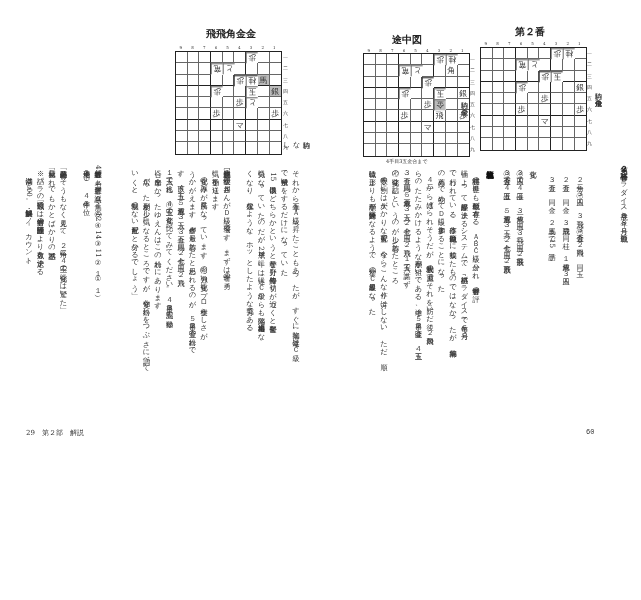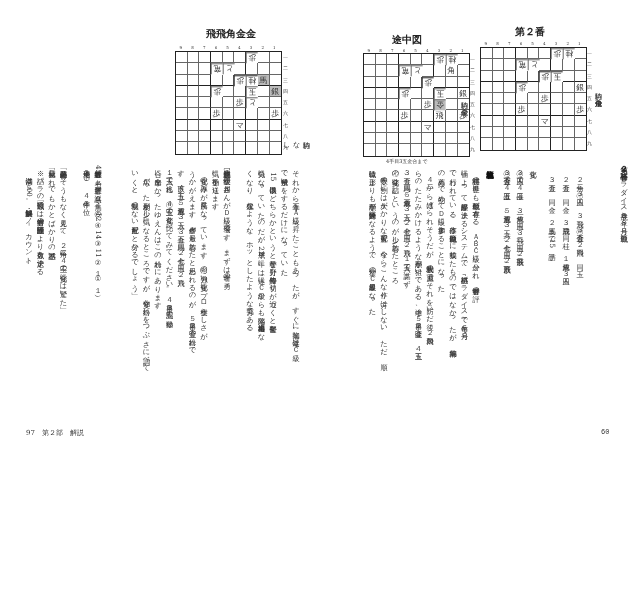--- a/index.html
+++ b/index.html
@@ -368,21 +368,21 @@
       <div class="vtext" style="left: 458.5px; top: 165px;">価によって昇降級が決まるシステムで、『詰将棋パラダイス』で毎年６月号</div>
       <div class="vtext" style="left: 447px; top: 165px;">で行われている。本作は順位戦向けに投稿したものではなかったが、編集部</div>
       <div class="vtext" style="left: 435.5px; top: 165px;">の薦めで初めてＤ級に参加することになった。</div>
       <div class="vtext" style="left: 424px; top: 165px;">　４二から逃げられそうだが、大駒三枚の威力でそれを防いだ後、２四飛か</div>
       <div class="vtext" style="left: 412.5px; top: 165px;">らのたたみかけるような手順が狙いである。途中、５手目２五金は、４五玉、</div>
       <div class="vtext" style="left: 401px; top: 165px;">３五金、同馬、５五角成、３六玉、２七金、同玉、２八飛、１六玉で詰まず、</div>
       <div class="vtext" style="left: 389.5px; top: 165px;">㋑の変化は詰むというのが少し苦心したところ。</div>
       <div class="vtext" style="left: 378px; top: 165px;">　手数の割には大がかりな配置で、今ならこんな作り方はしない。ただ、順</div>
       <div class="vtext" style="left: 366.5px; top: 165px;">位戦は形よりも手順が評価対象になるようで、望外のＣ級昇級となった。</div>
     </div>
-  <div class="pnum" style="left:601px;top:428px;font-family:Liberation Mono, monospace;">60</div>
+  <div class="pnum" style="left:586px;top:428px;font-family:Liberation Mono, monospace;">60</div>
 </div>
 
 <div>
   <div id="lbody">
       <div class="vtext" style="left: 290px; top: 165px;">それから十五年。Ａ級に昇ったこともあったが、すぐに陥落。近年はＣ級</div>
       <div class="vtext" style="left: 278.5px; top: 165px;">で残留争いをするだけになっていた。</div>
       <div class="vtext" style="left: 267px; top: 165px;">　15手以内はどちらかというと苦手な分野。毎年締め切りが近づくと憂鬱な</div>
       <div class="vtext" style="left: 255.5px; top: 165px;">気分になっていたのだが、平成22年には遂にＣ級からも陥落。出場資格もな</div>
       <div class="vtext" style="left: 244px; top: 165px;">くなり、残念なような、ホッとしたような気分である。</div>
       <div class="vtext" style="left: 232.5px; top: 165px;"></div>
@@ -398,14 +398,14 @@
     </div>
   <div id="lstats">
       <div class="vtext" style="left: 92px; top: 165px;">解答者総数45名　正解者41名（誤０無４⑤12④14③11②１①１）</div>
       <div class="vtext" style="left: 80.5px; top: 165px;">平均点３・89　４作中２位</div>
       <div class="vtext" style="left: 69px; top: 165px;"></div>
       <div class="vtext" style="left: 57.5px; top: 165px;">佐藤善起「詰みそうもなく見えて、２二角に４二玉の変化には驚いた」</div>
       <div class="vtext" style="left: 46px; top: 165px;">秋元節三「これでもかとばかりの不詰感」</div>
       <div class="vtext" style="left: 34.5px; top: 165px;">※詰パラの「順位戦」では解答者の五段階評価により点数を決定する。</div>
       <div class="vtext" style="left: 23px; top: 165px;">　満点は５・00。誤解・無解はノ－カウント。</div>
     </div>
-  <div class="pnum" style="left:26px;top:428px;">97　第２部　解説</div>
+  <div class="pnum" style="left:26px;top:428px;">29　第２部　解説</div>
 </div>
 
 </body></html>

